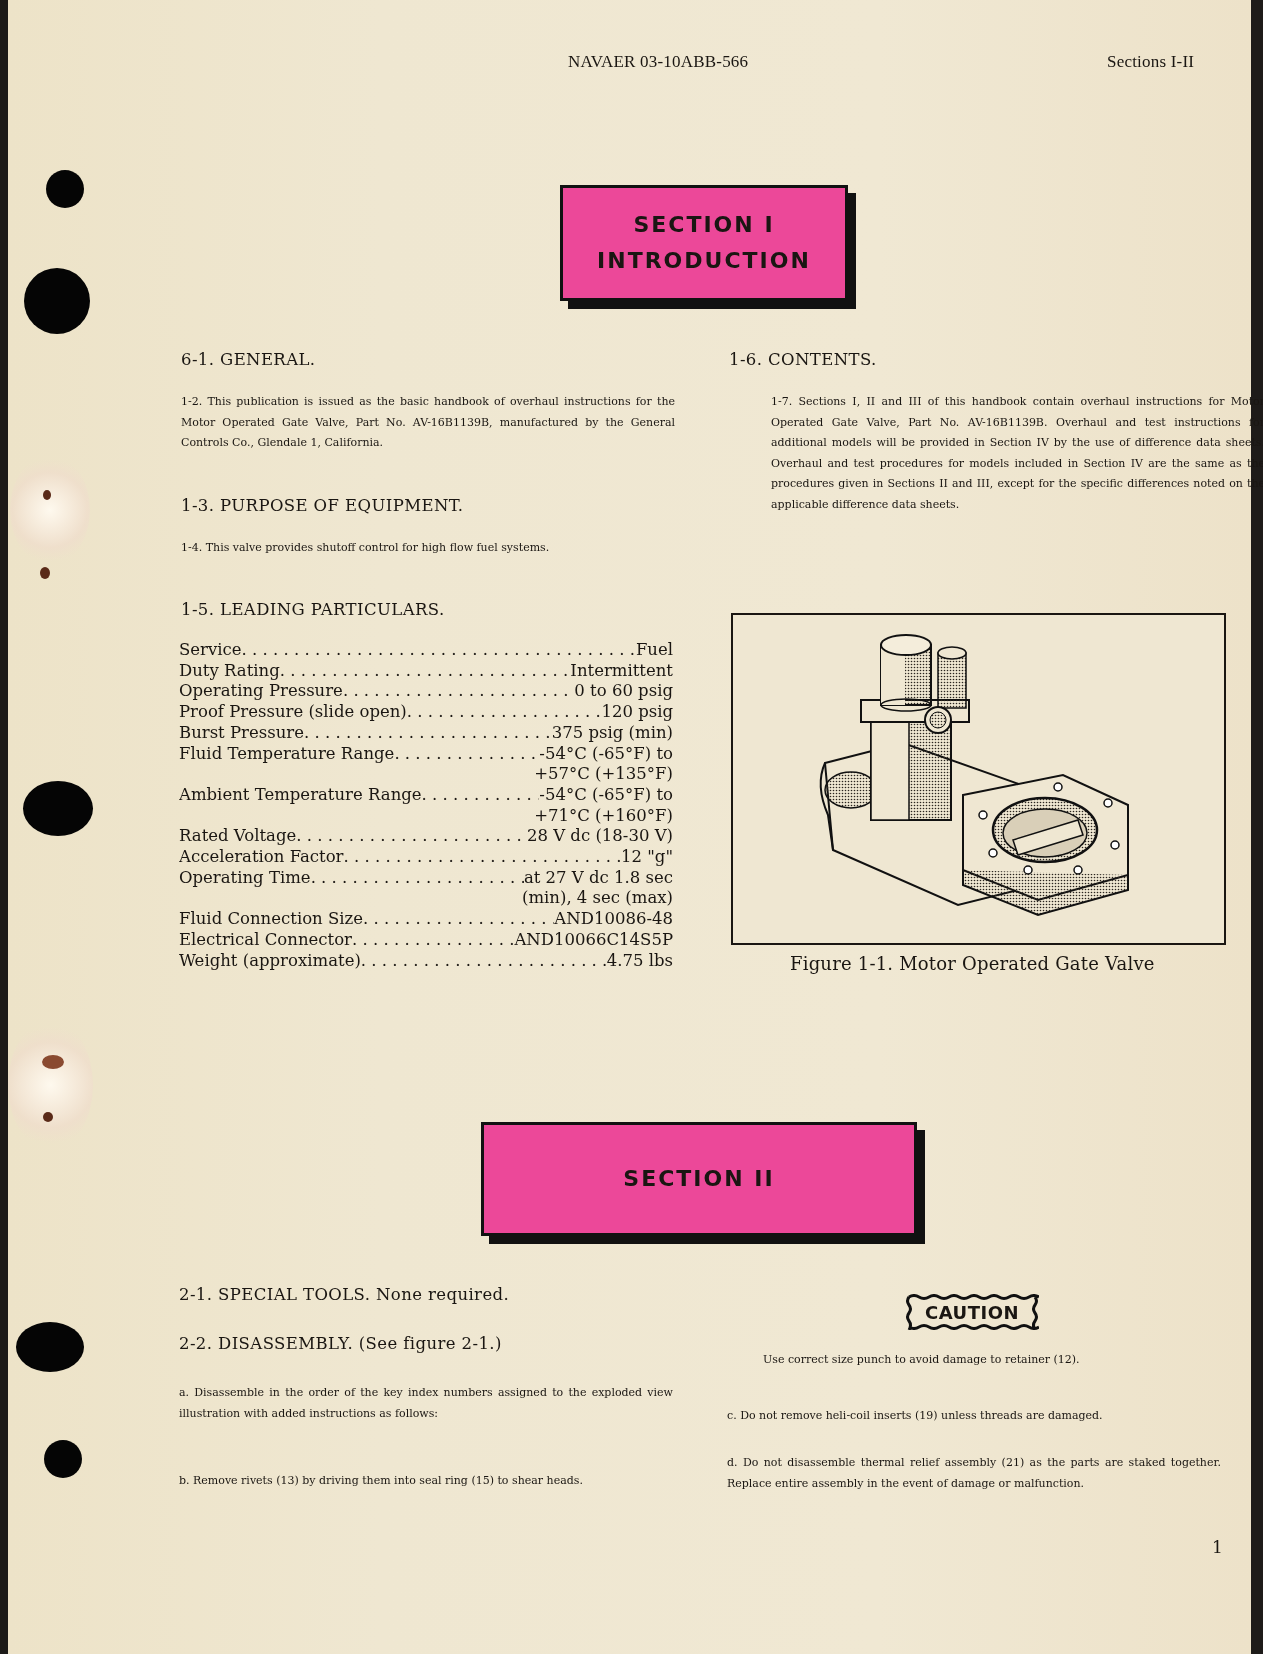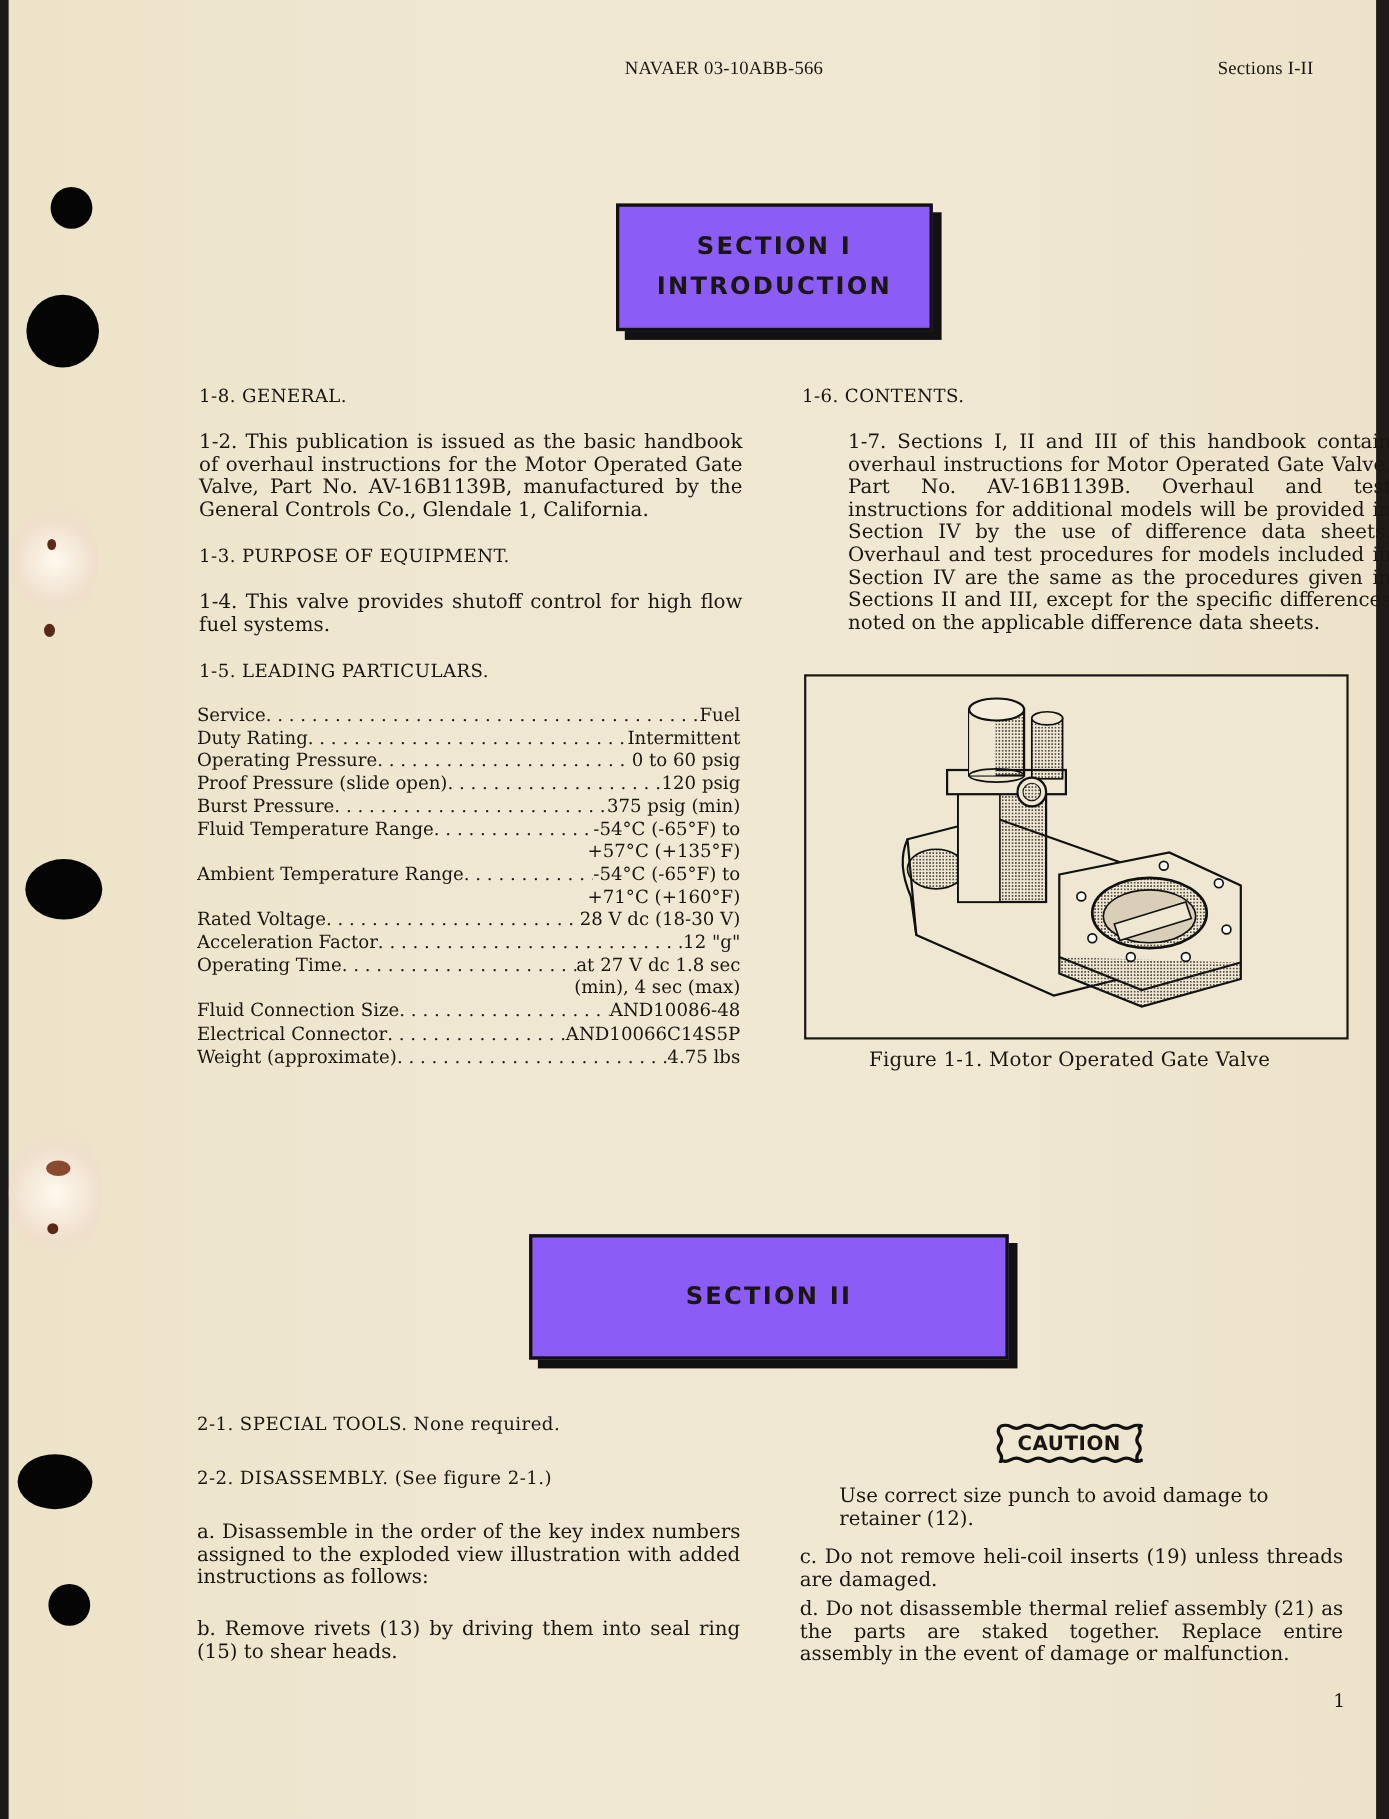--- a/index.html
+++ b/index.html
@@ -17,28 +17,28 @@
   .right-edge { position: absolute; right: 0; top: 0; width: 12px; height: 1654px; background: #1e1b19; }
   .hole { position: absolute; border-radius: 50%; background: #050505; }
   .stain { position: absolute; border-radius: 50%; background: radial-gradient(circle, rgba(255,250,240,0.95) 0%, rgba(240,220,205,0.6) 55%, rgba(200,160,140,0) 75%); }
   .stain-dot { position: absolute; border-radius: 50%; background: #5a2a18; }
 
   .hdr { position: absolute; top: 52px; font-size: 17px; font-family: "Liberation Serif", serif; letter-spacing: 0.2px; }
   .hdr-left { left: 568px; }
   .hdr-right { left: 1107px; }
 
   .section-box {
-    position: absolute; background: #8b5cf6; border: 3px solid #111;
+    position: absolute; background: #ec4899; border: 3px solid #111;
     box-shadow: 8px 8px 0 #111;
     display: flex; flex-direction: column; align-items: center; justify-content: center;
     font-family: "DejaVu Sans", sans-serif; font-weight: bold; font-size: 22px; letter-spacing: 2px;
     line-height: 36px;
   }
 
-  .txt { position: absolute; font-size: 18px; line-height: 20.6px; text-align: justify; }
+  .txt { position: absolute; font-size: 11px; line-height: 20.6px; text-align: justify; }
   .txt p { margin: 0; }
   .head { position: absolute; font-size: 16.5px; letter-spacing: 0.4px; }
 
   .partics { position: absolute; left: 179px; top: 640px; width: 494px; font-size: 16.5px; line-height: 20.7px; }
   .pr { display: flex; white-space: nowrap; overflow: hidden; }
   .pr .lbl { flex: 0 0 auto; }
   .pr .dots { flex: 1 1 auto; overflow: hidden; letter-spacing: 3px; }
   .pr .dots::after { content: ". . . . . . . . . . . . . . . . . . . . . . . . . . . . . . . . . . . . . . . . . . . . . . . . ."; letter-spacing: 0; }
   .pr .val { flex: 0 0 auto; text-align: right; }
   .pr.cont { justify-content: flex-end; }
@@ -80,21 +80,21 @@
 <div class="stain-dot" style="left:43px;top:1112px;width:10px;height:10px;"></div>
 
 <div class="hdr hdr-left">NAVAER 03-10ABB-566</div>
 <div class="hdr hdr-right">Sections I-II</div>
 
 <div class="section-box" style="left:560px;top:185px;width:282px;height:110px;">
   <div>SECTION I</div>
   <div>INTRODUCTION</div>
 </div>
 
-<div class="head" style="left:181px;top:350px;">1-8.  GENERAL.</div>
+<div class="head" style="left:181px;top:350px;">6-1.  GENERAL.</div>
 <div class="txt" style="left:181px;top:392px;width:494px;">
   <p>1-2.  This publication is issued as the basic handbook of overhaul instructions for the Motor Operated Gate Valve, Part No. AV-16B1139B, manufactured by the General Controls Co., Glendale 1, California.</p>
 </div>
 <div class="head" style="left:181px;top:496px;">1-3.  PURPOSE OF EQUIPMENT.</div>
 <div class="txt" style="left:181px;top:538px;width:494px;">
   <p>1-4.  This valve provides shutoff control for high flow fuel systems.</p>
 </div>
 <div class="head" style="left:181px;top:600px;">1-5.  LEADING PARTICULARS.</div>
 
 <div class="partics">

